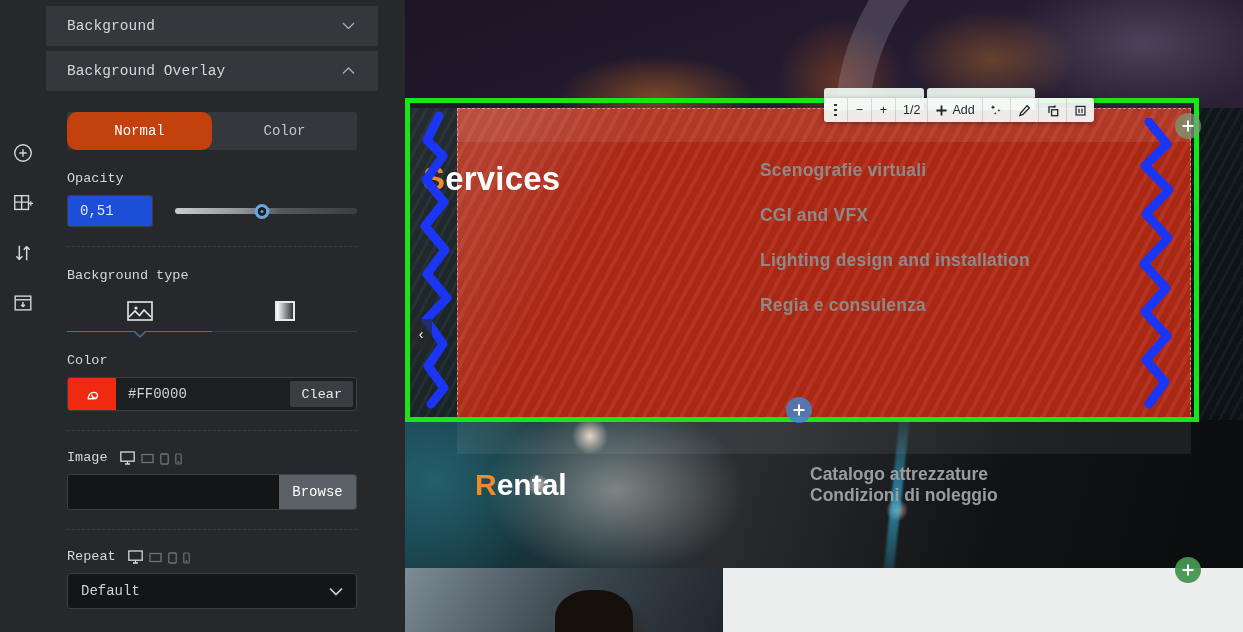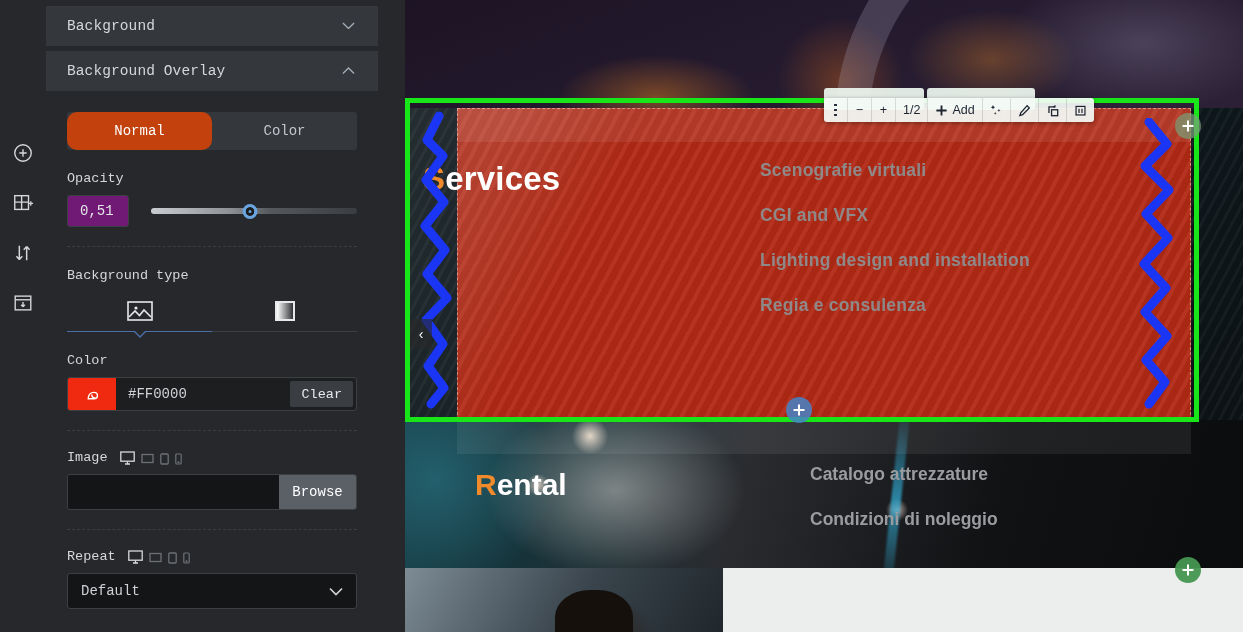--- a/index.html
+++ b/index.html
@@ -46,21 +46,21 @@
   .seg-btn {
     flex: 1; display: flex; align-items: center; justify-content: center;
     font-size: 14px; color: #c2c6cb; cursor: pointer; user-select: none;
   }
   .seg-btn.active { background: #c2410c; color: #ffffff; border-radius: 10px; }
 
   .field-label { font-size: 13.5px; color: #d5d7da; margin-top: 21px; display: block; }
 
   .opacity-row { display: flex; align-items: center; gap: 22px; margin-top: 9px; }
   .num-input {
-    width: 62px; height: 32px; background: #701a75; border: 1px solid #3d4043;
+    width: 86px; height: 32px; background: #1d4ed8; border: 1px solid #3d4043;
     border-radius: 3px; color: #e4e6e8; font-size: 14px;
     display: flex; align-items: center; padding-left: 12px;
   }
   .slider { position: relative; flex: 1; height: 20px; display: flex; align-items: center; cursor: pointer; }
   .slider-track {
     width: 100%; height: 6px; border-radius: 3px;
     background: linear-gradient(to right, #c9ccd0 0%, #8e9297 38%, #55585c 58%, #3a3d41 100%);
   }
   .slider-thumb {
     position: absolute; left: 48%; width: 15px; height: 15px; border-radius: 50%;
@@ -202,21 +202,21 @@
     content:""; position:absolute; left:58%; top:-10%; width:10px; height:130%;
     background:linear-gradient(to bottom, rgba(40,150,190,.0), rgba(50,170,210,.75), rgba(40,150,190,.0));
     transform: rotate(6deg); filter: blur(1px);
   }
   .rental-top { position:absolute; left:52px; right:52px; top:0; height:34px; background:rgba(255,255,255,.07); }
   .rental-title {
     position: absolute; left: 70px; top: 48px;
     font-size: 30px; font-weight: 700; color: #ffffff;
   }
   .rental-title .cap { color: #f08a2a; }
-  .rental-list { position: absolute; left: 405px; top: 44px; display: flex; flex-direction: column; gap: 24px; }
+  .rental-list { position: absolute; left: 405px; top: 44px; display: flex; flex-direction: column; }
   .rental-list .item { font-size: 17.5px; font-weight: 700; color: #9a9ca0; }
 
   
   .bottom-row { position: absolute; left: 0; top: 568px; width: 838px; height: 64px; background: #eceded; }
   .bottom-photo {
     position: absolute; left: 0; top: 0; width: 318px; height: 64px;
     background:
       radial-gradient(ellipse 70px 60px at 200px 70px, #2a2018 0%, rgba(42,32,24,0) 70%),
       linear-gradient(120deg, #7e8c96 0%, #5d6a74 25%, #39444c 55%, #20272c 100%);
   }

